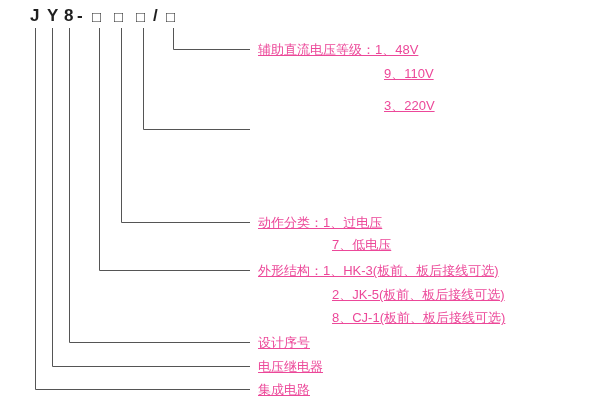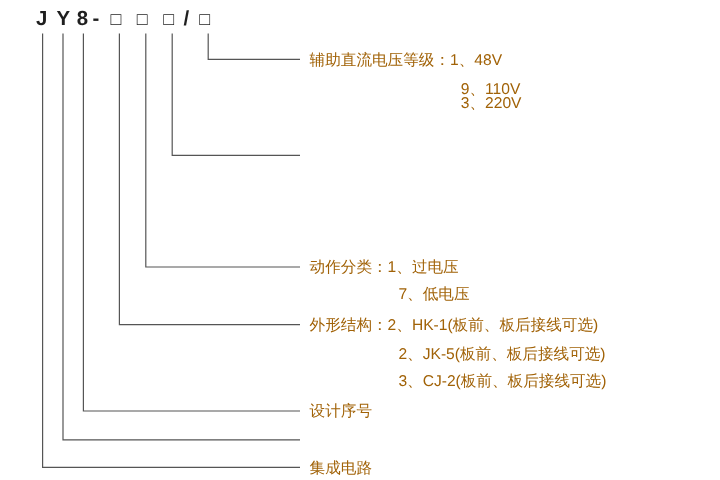--- a/index.html
+++ b/index.html
@@ -29,23 +29,24 @@
   }
   svg.lines {
     position: absolute;
     left: 0;
     top: 0;
     pointer-events: none;
   }
   .lbl {
     position: absolute;
     font-size: 13px;
-    color: #a16207;
+    color: #ec4899;
     white-space: nowrap;
     line-height: 16px;
+    text-decoration: underline;
   }
 </style>
 </head>
 <body>
 
 <div class="canvas">
 
   <svg class="lines" width="600" height="400" viewBox="0 0 600 400">
     <g stroke="#555555" stroke-width="1" fill="none">
       <path d="M173.5 28 V49.5 H250"></path>
@@ -63,26 +64,27 @@
   <span class="model-char" style="left:64px">8</span>
   <span class="model-char" style="left:77px">-</span>
   <span class="model-char model-box" style="left:92px">□</span>
   <span class="model-char model-box" style="left:114px">□</span>
   <span class="model-char model-box" style="left:136px">□</span>
   <span class="model-char" style="left:153px">/</span>
   <span class="model-char model-box" style="left:166px">□</span>
 
   <span class="lbl" style="left:258px; top:42px">辅助直流电压等级：1、48V</span>
   <span class="lbl" style="left:384px; top:66px">9、110V</span>
-  <span class="lbl" style="left:384px; top:78px">3、220V</span>
+  <span class="lbl" style="left:384px; top:98px">3、220V</span>
 
 
   <span class="lbl" style="left:258px; top:215px">动作分类：1、过电压</span>
   <span class="lbl" style="left:332px; top:237px">7、低电压</span>
 
-  <span class="lbl" style="left:258px; top:263px">外形结构：2、HK-1(板前、板后接线可选)</span>
+  <span class="lbl" style="left:258px; top:263px">外形结构：1、HK-3(板前、板后接线可选)</span>
   <span class="lbl" style="left:332px; top:287px">2、JK-5(板前、板后接线可选)</span>
-  <span class="lbl" style="left:332px; top:310px">3、CJ-2(板前、板后接线可选)</span>
+  <span class="lbl" style="left:332px; top:310px">8、CJ-1(板前、板后接线可选)</span>
 
   <span class="lbl" style="left:258px; top:335px">设计序号</span>
+  <span class="lbl" style="left:258px; top:359px">电压继电器</span>
   <span class="lbl" style="left:258px; top:382px">集成电路</span>
 
 </div>
 
 </body></html>

